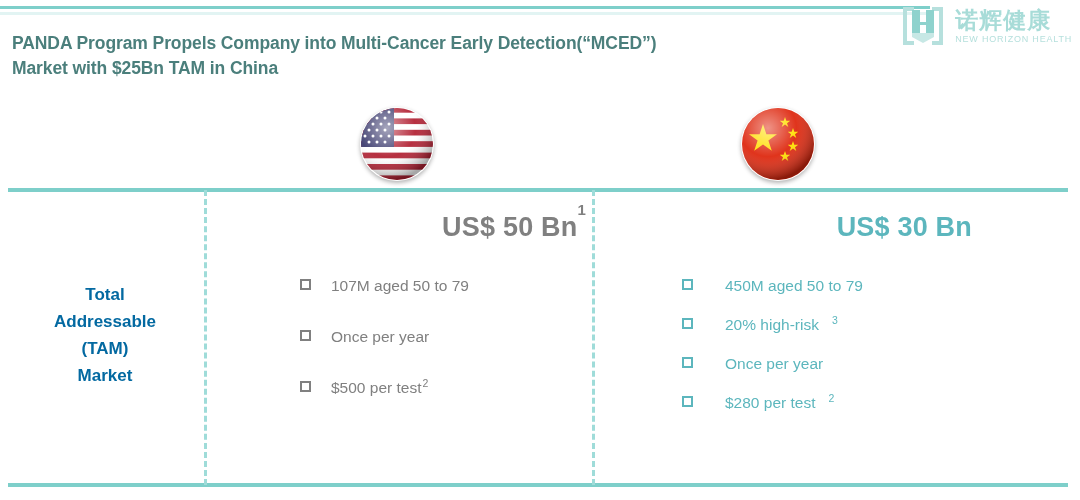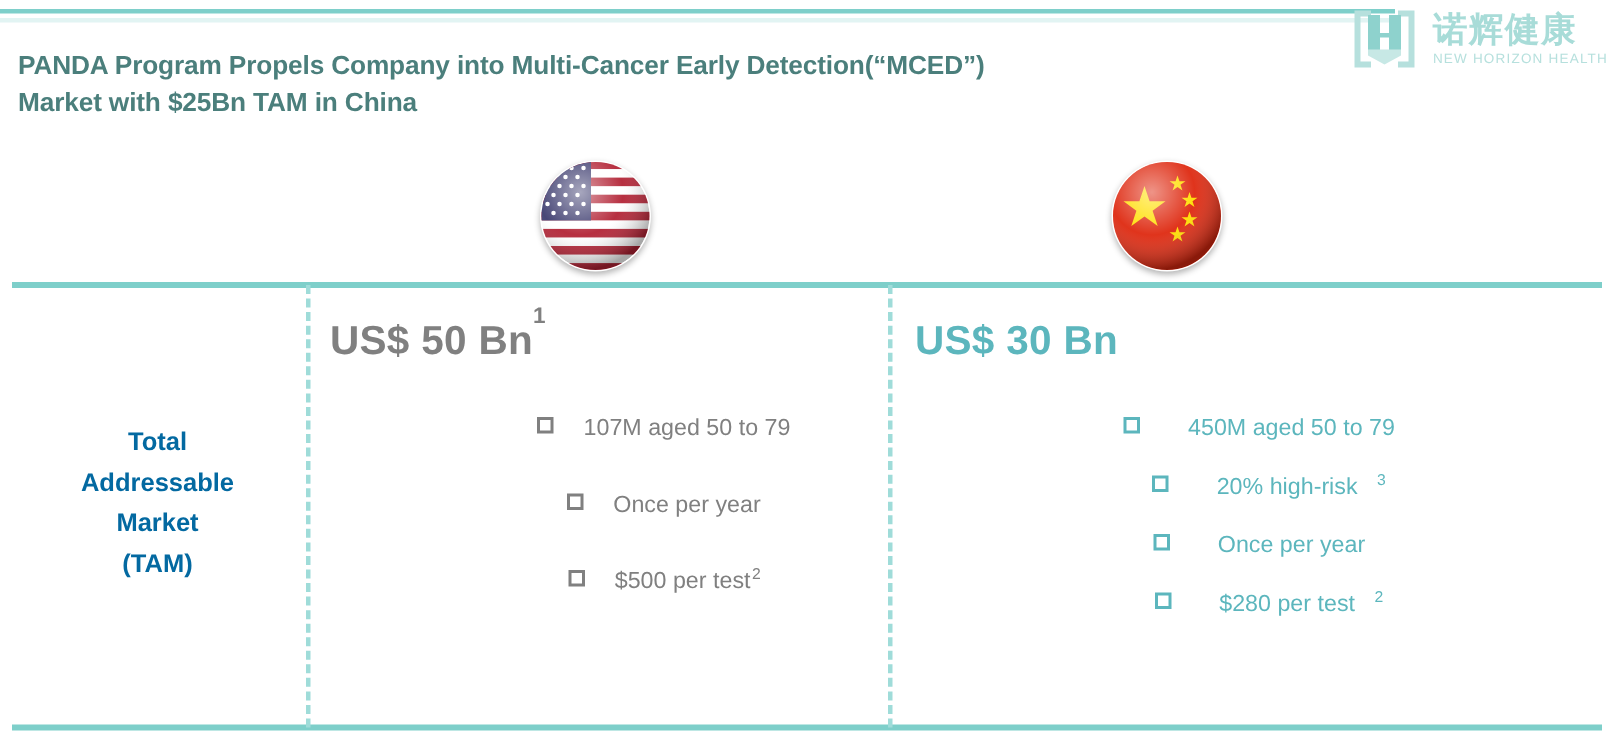--- a/index.html
+++ b/index.html
@@ -125,36 +125,35 @@
   }
 
   
   .col { position: absolute; top: 212px; }
   .col-us { left: 220px; width: 366px; }
   .col-cn { left: 610px; width: 400px; }
 
   .col-head {
     font-size: 27px;
     font-weight: bold;
-    text-align: left;
+    text-align: right;
     letter-spacing: 0.2px;
   }
   .col-us .col-head { color: #808080; }
   .col-cn .col-head { color: #5cb6bd; padding-right: 38px; }
   .col-head sup { font-size: 15px; font-weight: bold; top: -0.75em; position: relative; }
 
   .bullets { margin-top: 34px; }
   .col-us .bullets { padding-left: 80px; }
   .col-cn .bullets { padding-left: 72px; }
 
   .bullet {
     display: flex;
     align-items: baseline;
     font-size: 15.5px;
-    justify-content: center;
   }
   .col-us .bullet { color: #808080; margin-bottom: 33px; }
   .col-cn .bullet { color: #5cb6bd; margin-bottom: 21px; gap: 12px; }
 
   .bullet .box {
     display: inline-block;
     width: 11px;
     height: 11px;
     border: 2px solid currentColor;
     margin-right: 20px;
@@ -268,22 +267,22 @@
   </div>
 
   <div class="tbl-rule tbl-rule-top"></div>
   <div class="tbl-rule tbl-rule-bottom"></div>
   <div class="vdiv vdiv-1"></div>
   <div class="vdiv vdiv-2"></div>
 
   <div class="row-label">
     <div>Total</div>
     <div>Addressable</div>
+    <div>(TAM)</div>
     <div>Market</div>
-    <div>(TAM)</div>
   </div>
 
   <div class="col col-us">
     <div class="col-head">
       <span>US$ 50 Bn</span><sup>1</sup>
     </div>
     <div class="bullets">
       <div class="bullet">
         <span class="box"></span>
         <span class="txt">107M aged 50 to 79</span>

